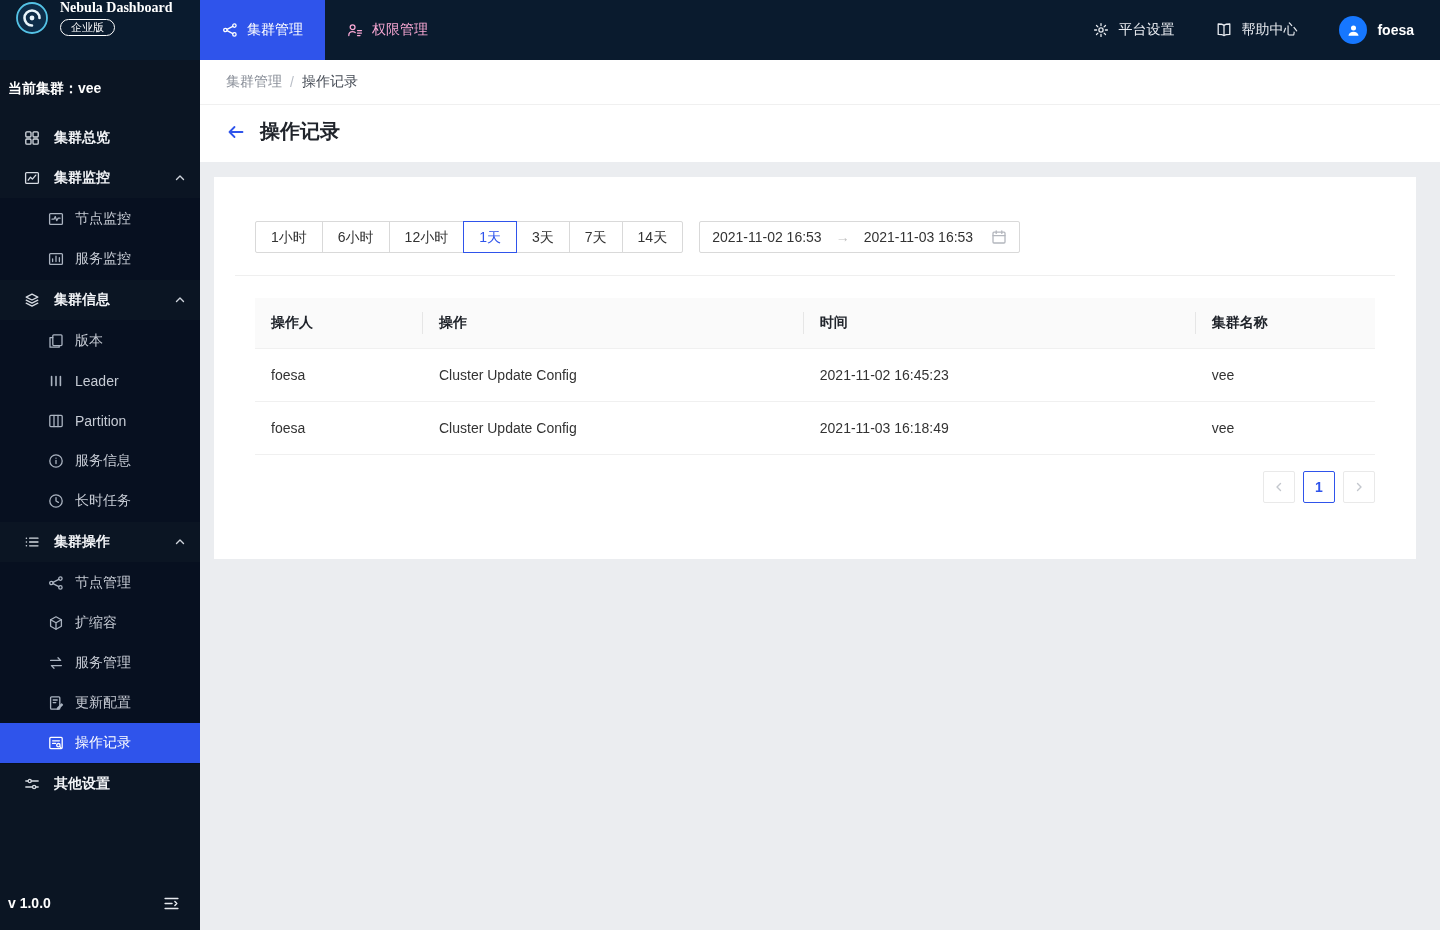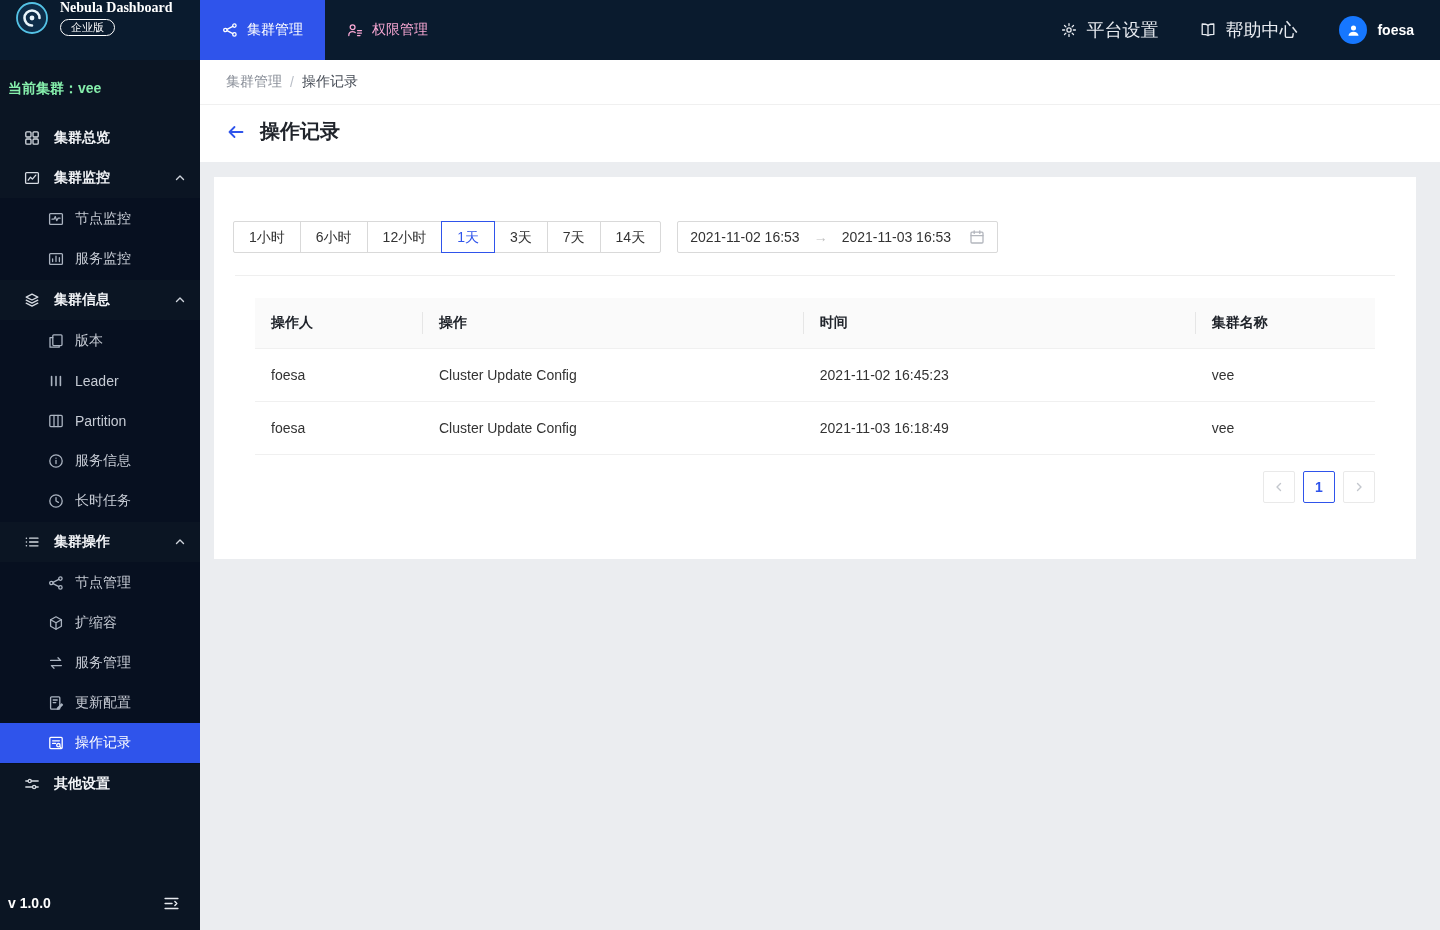--- a/index.html
+++ b/index.html
@@ -10,28 +10,28 @@
   .topbar{position:fixed;top:0;left:0;right:0;height:60px;background:#0a1b2e;display:flex;align-items:stretch;color:#fff;z-index:20}
   .brand{flex:0 0 200px;display:flex;align-items:flex-start;gap:10px;padding-left:14px}
   .logo{display:flex}
   .brand-title{font-family:"Liberation Serif","DejaVu Serif",serif;font-weight:700;font-size:14px;line-height:16px;white-space:nowrap}
   .brand-badge{display:inline-block;margin-top:3px;border:1px solid #fff;border-radius:9px;font-size:11px;line-height:15px;padding:0 10px}
   .top-tabs{display:flex}
   .top-tab{display:flex;align-items:center;gap:9px;padding:0 22px;font-size:14px;color:#f9a8d4;cursor:pointer}
   .top-tab.active{background:#2f54eb;color:#fff}
   .top-tab .ticon{display:flex}
   .top-right{margin-left:auto;display:flex;align-items:center;gap:42px;padding-right:26px}
-  .top-link{display:flex;align-items:center;gap:9px;font-size:18px;color:#e8ebf0;cursor:pointer}
+  .top-link{display:flex;align-items:center;gap:9px;font-size:14px;color:#e8ebf0;cursor:pointer}
   .top-link .ticon{display:flex}
   .user{display:flex;align-items:center;gap:10px;font-size:14px;font-weight:700;cursor:pointer}
   .avatar{width:28px;height:28px;border-radius:50%;background:#1677ff;display:flex;align-items:center;justify-content:center}
 
   
   .sidebar{position:fixed;top:60px;left:0;bottom:0;width:200px;background:#0b1523;display:flex;flex-direction:column;color:#c9ced8;z-index:10}
-  .current-cluster{padding:20px 8px;font-size:14px;color:#86efac;font-weight:700;white-space:nowrap}
+  .current-cluster{padding:20px 8px;font-size:14px;color:#ffffff;font-weight:700;white-space:nowrap}
   .menu{flex:1;overflow:hidden}
   .menu-item{height:40px;display:flex;align-items:center;padding:0 14px 0 24px;font-size:14px;color:#ccd2db;cursor:pointer;white-space:nowrap}
   .menu-item .micon{display:flex;width:16px;margin-right:14px;color:#aab3c0;flex:0 0 16px}
   .menu-item.top,.menu-item.group{font-weight:700;color:#f1f3f6}
   .menu-item.top .micon,.menu-item.group .micon{color:#d6dbe2}
   .chev{margin-left:auto;display:flex;color:#cfd4dc}
   .submenu{background:#071020;padding:1px 0}
   .menu-item.sub{padding-left:48px;color:#c6cbd4}
   .menu-item.sub .micon{margin-right:11px}
   .menu-item.active{background:#2f54eb;color:#fff}
@@ -45,21 +45,21 @@
   .page-head{background:#fff}
   .breadcrumb{height:45px;display:flex;align-items:center;gap:8px;padding:0 26px;font-size:14px;border-bottom:1px solid #f0f0f0}
   .bc-item{color:#8a8f99;cursor:pointer}
   .bc-item.last{color:#454b55;cursor:default}
   .bc-sep{color:#b9bec7}
   .title-row{display:flex;align-items:center;gap:14px;padding:13px 26px 17px}
   .back{display:flex;color:#2f54eb;cursor:pointer}
   .page-title{margin:0;font-size:20px;font-weight:700;color:#20242b}
   .content{padding:15px 24px 24px 14px}
   .card{background:#fff;padding:44px 0 56px}
-  .filter-row{display:flex;align-items:flex-end;margin:0 19px 22px}
+  .filter-row{display:flex;align-items:flex-end;margin:0 41px 22px}
   .btn-group{display:flex}
   .seg-btn{height:32px;padding:0 15px;border:1px solid #d9d9d9;background:#fff;font-size:14px;color:#333;margin-left:-1px;cursor:pointer;position:relative;font-family:inherit;line-height:30px}
   .seg-btn:first-child{margin-left:0;border-radius:2px 0 0 2px}
   .seg-btn:last-child{border-radius:0 2px 2px 0}
   .seg-btn.selected{color:#2f54eb;border-color:#2f54eb;z-index:2}
   .date-range{margin-left:16px;height:32px;border:1px solid #d9d9d9;border-radius:2px;display:flex;align-items:center;gap:14px;padding:0 12px;font-size:14px;color:#333;cursor:pointer;background:#fff}
   .dr-arrow{color:#bfbfbf}
   .cal{display:flex;color:#b3b6bd;margin-left:4px}
   .divider{border-bottom:1px solid #efefef;margin:0 21px}
   .table-wrap{margin:22px 41px 0}

